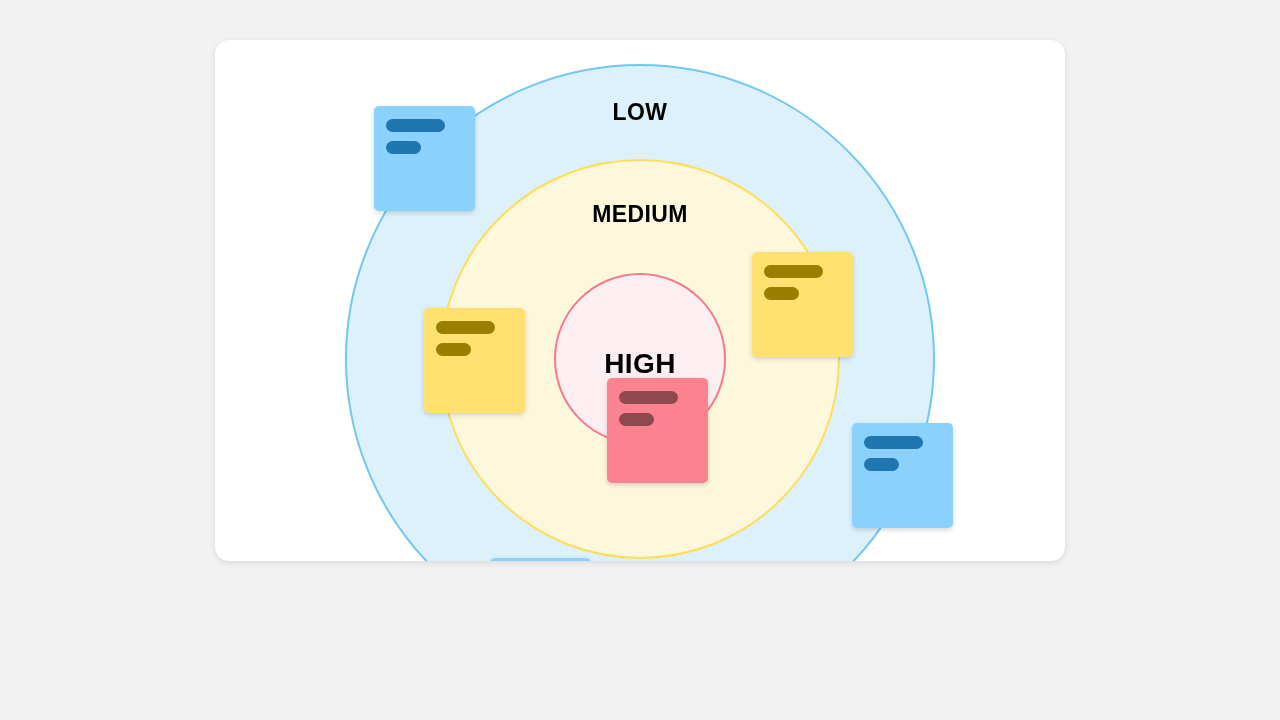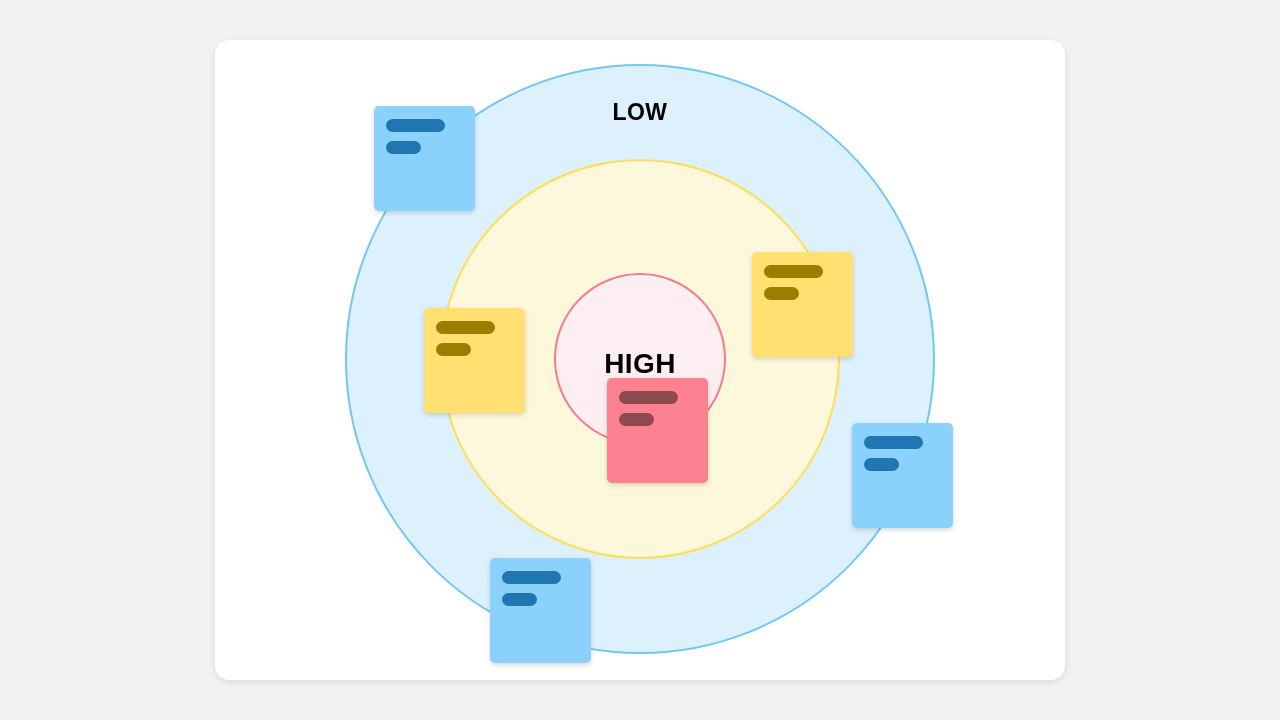--- a/index.html
+++ b/index.html
@@ -17,21 +17,21 @@
     width: 1280px;
     height: 720px;
   }
 
   
   .card {
     position: absolute;
     left: 215px;
     top: 40px;
     width: 850px;
-    height: 640px;
+    height: 521px;
     background: #ffffff;
     border-radius: 14px;
     box-shadow: 0 2px 7px rgba(0,0,0,0.10), 0 0 1px rgba(0,0,0,0.06);
     overflow: hidden;
   }
 
   
   .ring {
     position: absolute;
     border-radius: 50%;
@@ -124,20 +124,21 @@
 
 <div class="stage">
 
   <div class="card">
 
     <div class="ring ring-low"></div>
     <div class="ring ring-medium"></div>
     <div class="ring ring-high"></div>
 
     <div class="ring-label label-low">LOW</div>
+    <div class="ring-label label-medium">MEDIUM</div>
     <div class="ring-label label-high">HIGH</div>
 
     <div class="note blue note-1">
       <div class="bar long"></div>
       <div class="bar short"></div>
     </div>
 
     <div class="note yellow note-2">
       <div class="bar long"></div>
       <div class="bar short"></div>

